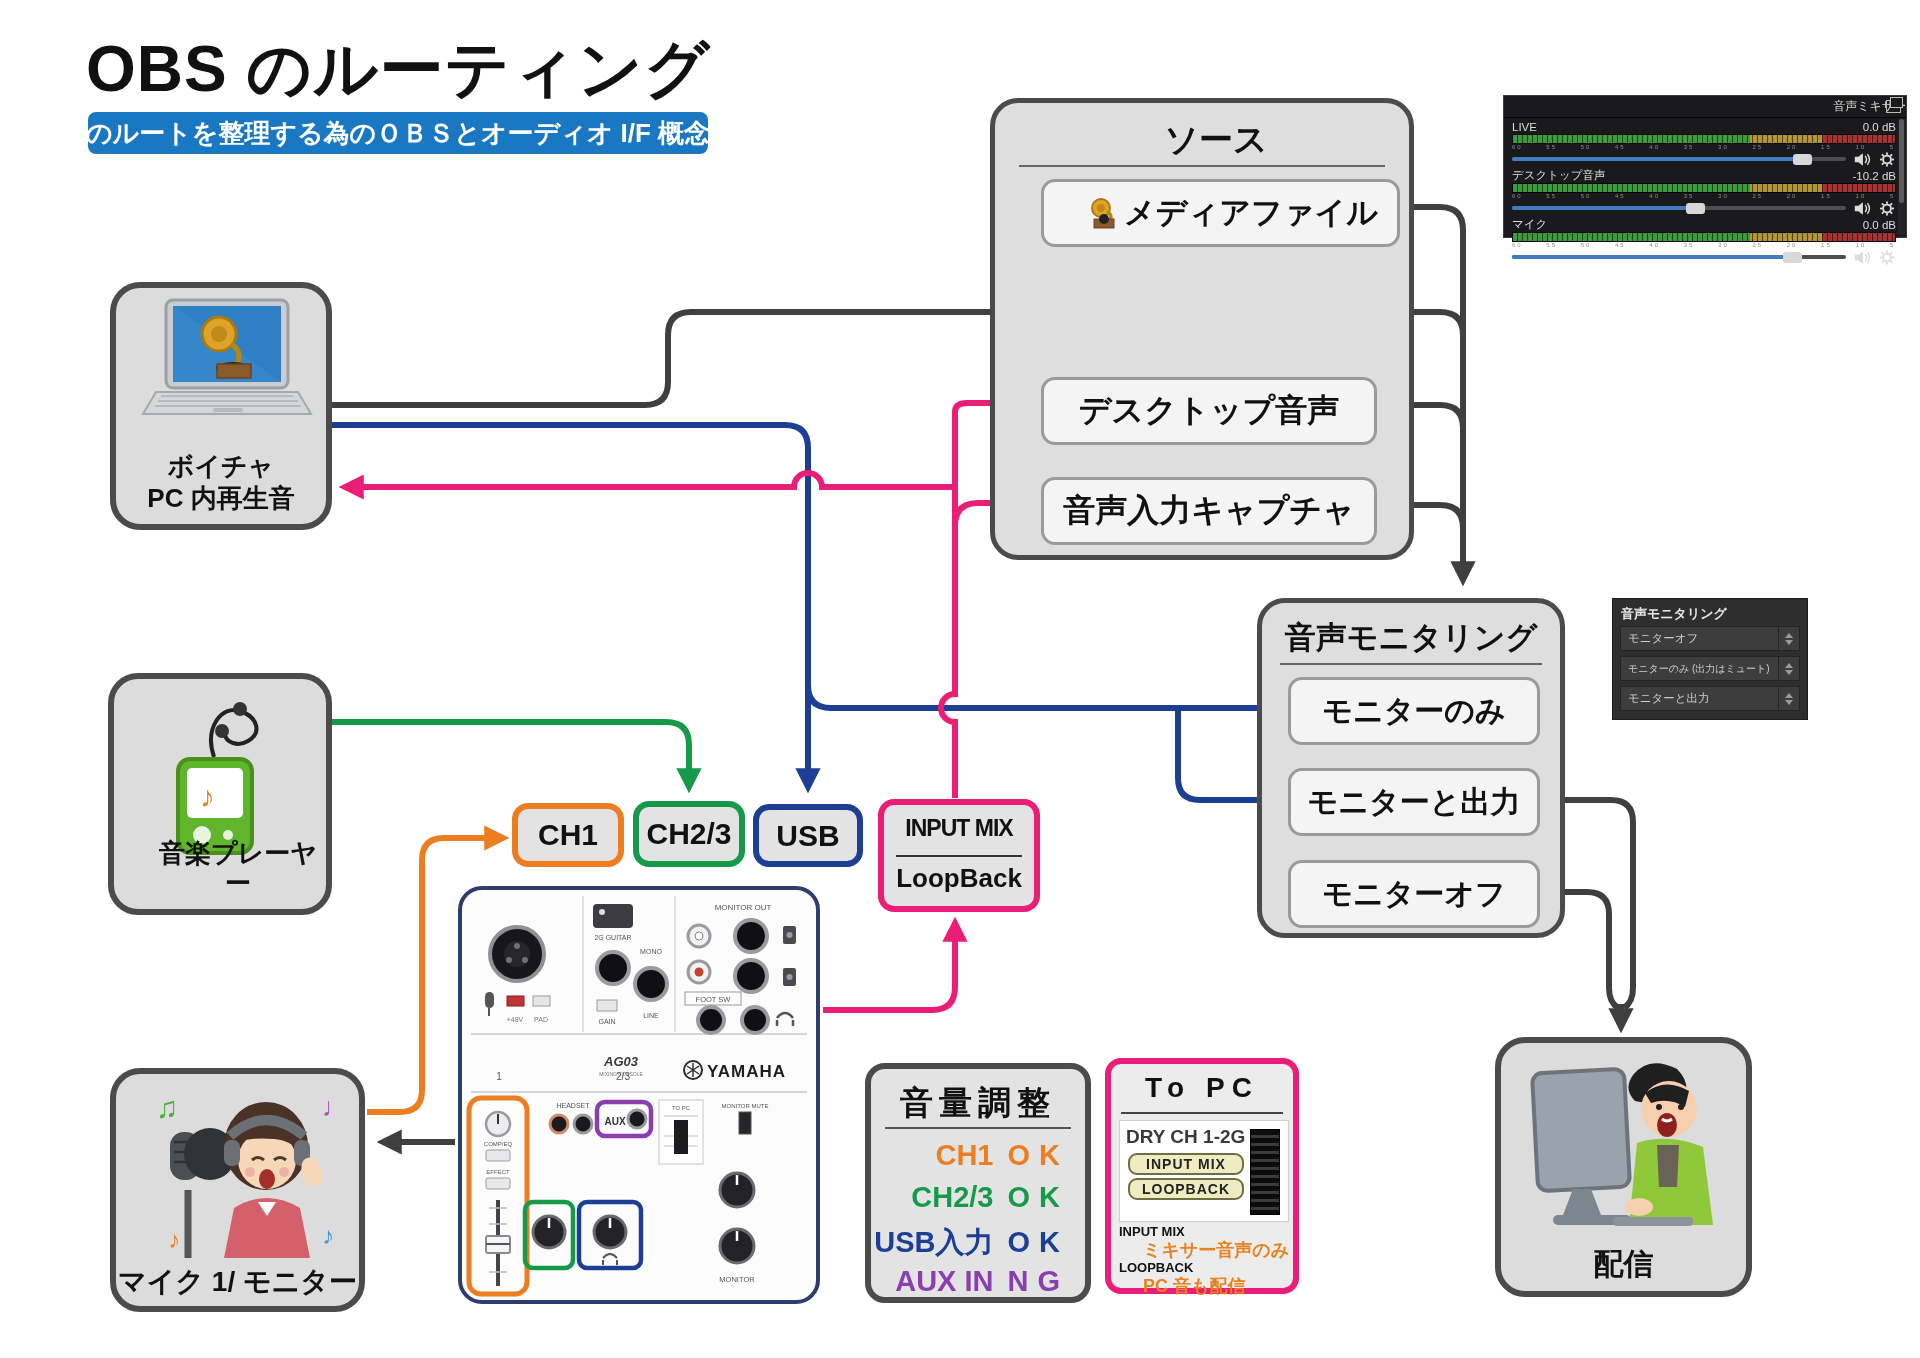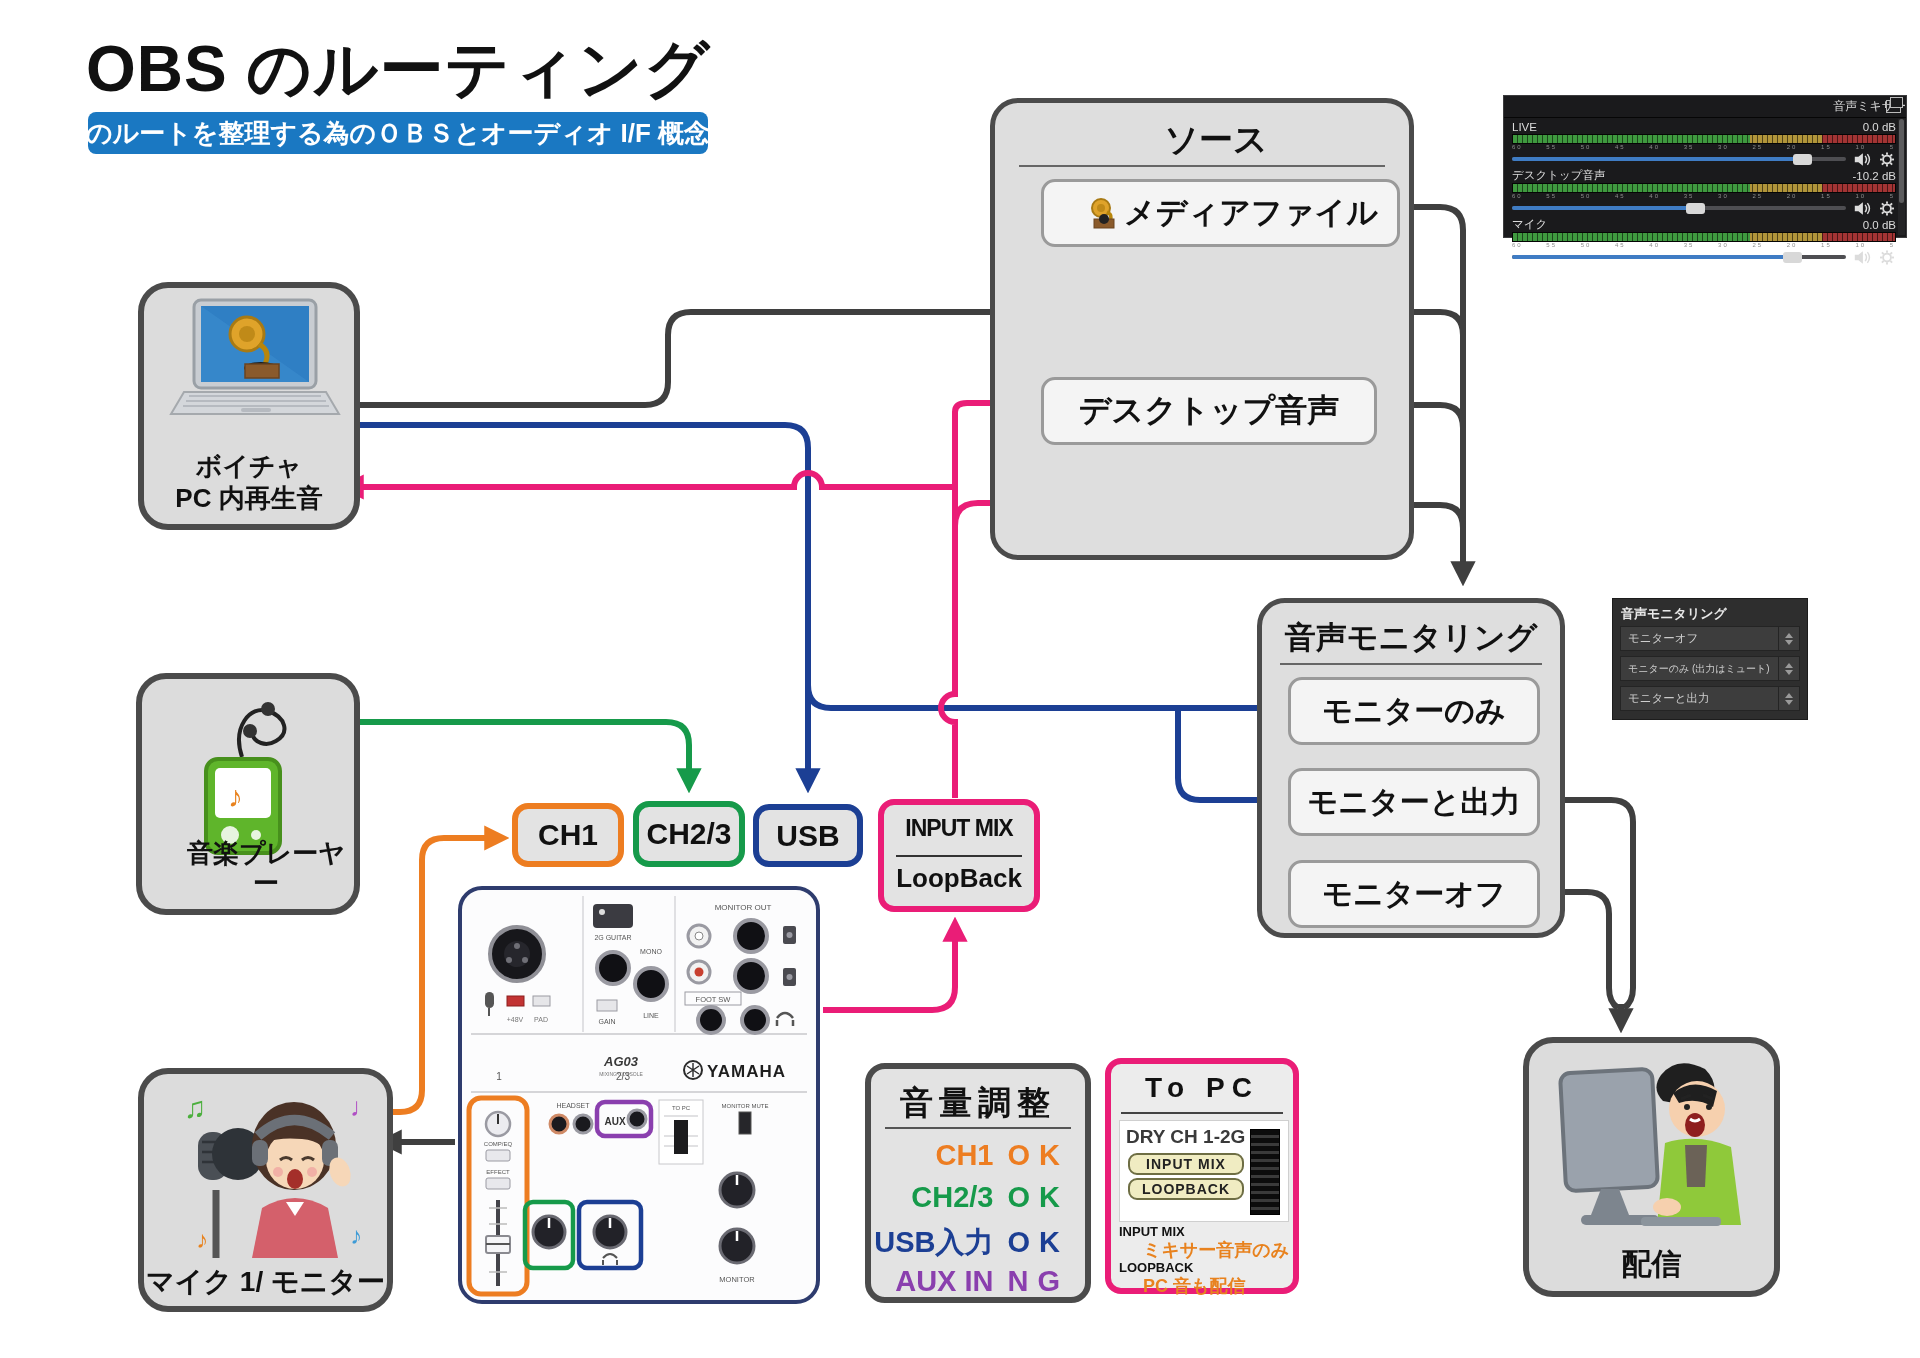--- a/index.html
+++ b/index.html
@@ -13,21 +13,21 @@
     color:#fff;font-size:26px;font-weight:800;display:flex;align-items:center;justify-content:center;white-space:nowrap;}
 
   
   .gbox{background:#dedede;border:5px solid #4b4b4b;border-radius:28px;}
   .gbox .box-title{position:absolute;left:0;right:0;text-align:center;font-weight:800;color:#111;}
   .sep{position:absolute;background:#666;height:2px;}
   .witem{position:absolute;background:#f4f4f4;border:3px solid #9a9a9a;border-radius:14px;
     display:flex;align-items:center;justify-content:center;font-weight:800;color:#111;}
 
   
-  .ep{background:#dcdcdc;border:6px solid #4b4b4b;border-radius:30px;margin-left:28px;}
+  .ep{background:#dcdcdc;border:6px solid #4b4b4b;border-radius:30px;}
   .ep-label{position:absolute;left:0;right:0;text-align:center;font-weight:800;color:#111;line-height:1.15;}
 
   
   .chtag{background:#e3e3e3;border:6px solid;border-radius:16px;display:flex;align-items:center;justify-content:center;
     font-weight:800;color:#111;}
 
   
   #obs-mixer{left:1503px;top:95px;width:404px;height:143px;background:#1a1a1c;border:1px solid #3c3c3e;color:#cfcfcf;}
   #obs-mixer .mtitle{height:21px;border-bottom:1px solid #060606;display:flex;align-items:center;justify-content:flex-end;
     font-size:12px;color:#d6d6d6;position:relative;}
@@ -258,20 +258,23 @@
           <circle cx="15" cy="12" r="4" fill="#c08a18"></circle>
           <path d="M21 16 q6 3 3 9" stroke="#b8860b" stroke-width="3.5" fill="none"></path>
           <rect x="8" y="23" width="20" height="9" fill="#8a5a2b" stroke="#6b4420"></rect>
           <circle cx="18" cy="23" r="5" fill="#222"></circle>
         </svg>
       <span>メディアファイル</span>
     </div>
     <div class="witem" style="left:46px;top:274px;width:330px;height:62px;font-size:32px;">
         <span>デスクトップ音声</span>
       </div>
+    <div class="witem" style="left:46px;top:374px;width:330px;height:62px;font-size:32px;">
+        <span>音声入力キャプチャ</span>
+      </div>
   </div>
 
   <div class="abs gbox" id="monitoring-box" style="left:1257px;top:598px;width:308px;height:340px;">
     <div class="box-title" style="top:14px;font-size:31px;">音声モニタリング</div>
     <div class="sep" style="top:60px;left:18px;right:18px;"></div>
     <div class="witem" style="left:26px;top:74px;width:246px;height:62px;font-size:30px;">
         <span>モニターのみ</span>
       </div>
     <div class="witem" style="left:26px;top:165px;width:246px;height:62px;font-size:30px;">
         <span>モニターと出力</span>

